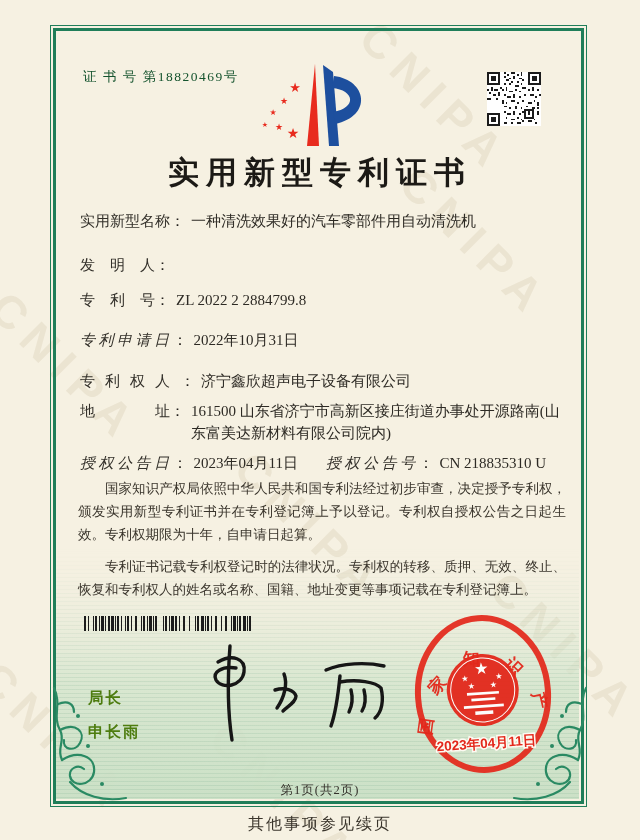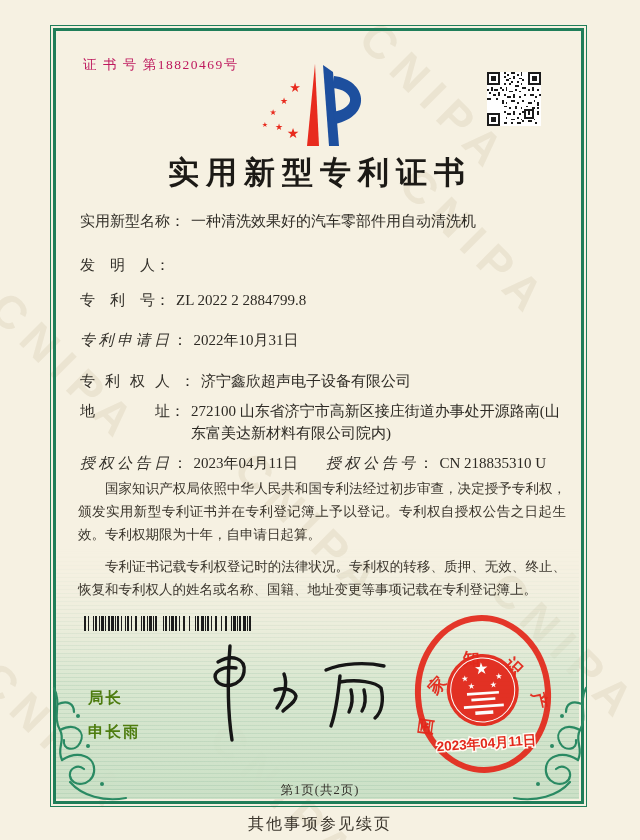--- a/index.html
+++ b/index.html
@@ -28,22 +28,22 @@
   
   .tint{
     position:absolute; left:56px; top:545px; width:523px; height:254px;
     background:
       repeating-linear-gradient(180deg, rgba(46,125,90,.10) 0 1px, rgba(46,125,90,0) 1px 4px),
       linear-gradient(180deg, rgba(216,232,211,0) 0%, rgba(211,229,205,.75) 45%, rgba(203,224,198,1) 100%);
     -webkit-mask-image:linear-gradient(180deg, transparent 0%, #000 55%);
     mask-image:linear-gradient(180deg, transparent 0%, #000 55%);
   }
   .cert-no{
-    position:absolute; left:83px; top:56px; font-size:13.5px; letter-spacing:1.5px;
-    color:#be185d;
+    position:absolute; left:83px; top:68px; font-size:13.5px; letter-spacing:1.5px;
+    color:#14532d;
   }
   .logo{position:absolute; left:255px; top:60px;}
   .qr{position:absolute; left:487px; top:72px;}
   .title{
     position:absolute; left:0; top:152px; width:640px; text-align:center;
     font-size:31px; font-weight:bold; letter-spacing:7px; color:#1c1a16;
   }
   .fields{position:absolute; left:80px; top:210px; width:484px; font-size:15px;}
   .frow{display:flex; align-items:baseline; line-height:22px;}
   .frow .flabel{flex:0 0 auto; color:#33302a;}
@@ -191,21 +191,21 @@
       <span class="fvalue">2022年10月31日</span>
     </div>
     <div class="frow m19">
       <span class="flabel ls2">专利权人</span>
         <span class="colon">：</span>
       <span class="fvalue">济宁鑫欣超声电子设备有限公司</span>
     </div>
     <div class="frow m8">
       <span class="flabel">地　　　　址</span>
         <span class="colon">：</span>
-      <span class="fvalue">272100 山东省济宁市高新区接庄街道办事处开源路南(山东富美达新材料有限公司院内)</span>
+      <span class="fvalue">161500 山东省济宁市高新区接庄街道办事处开源路南(山东富美达新材料有限公司院内)</span>
     </div>
     <div class="frow m4">
       <span class="flabel ls1">授权公告日</span>
         <span class="colon">：</span>
       <span class="fvalue" style="flex:0 0 auto;">2023年04月11日</span>
       <span class="flabel ls1 pair2">授权公告号</span>
         <span class="colon">：</span>
       <span class="fvalue">CN 218835310 U</span>
     </div>
   </div>

